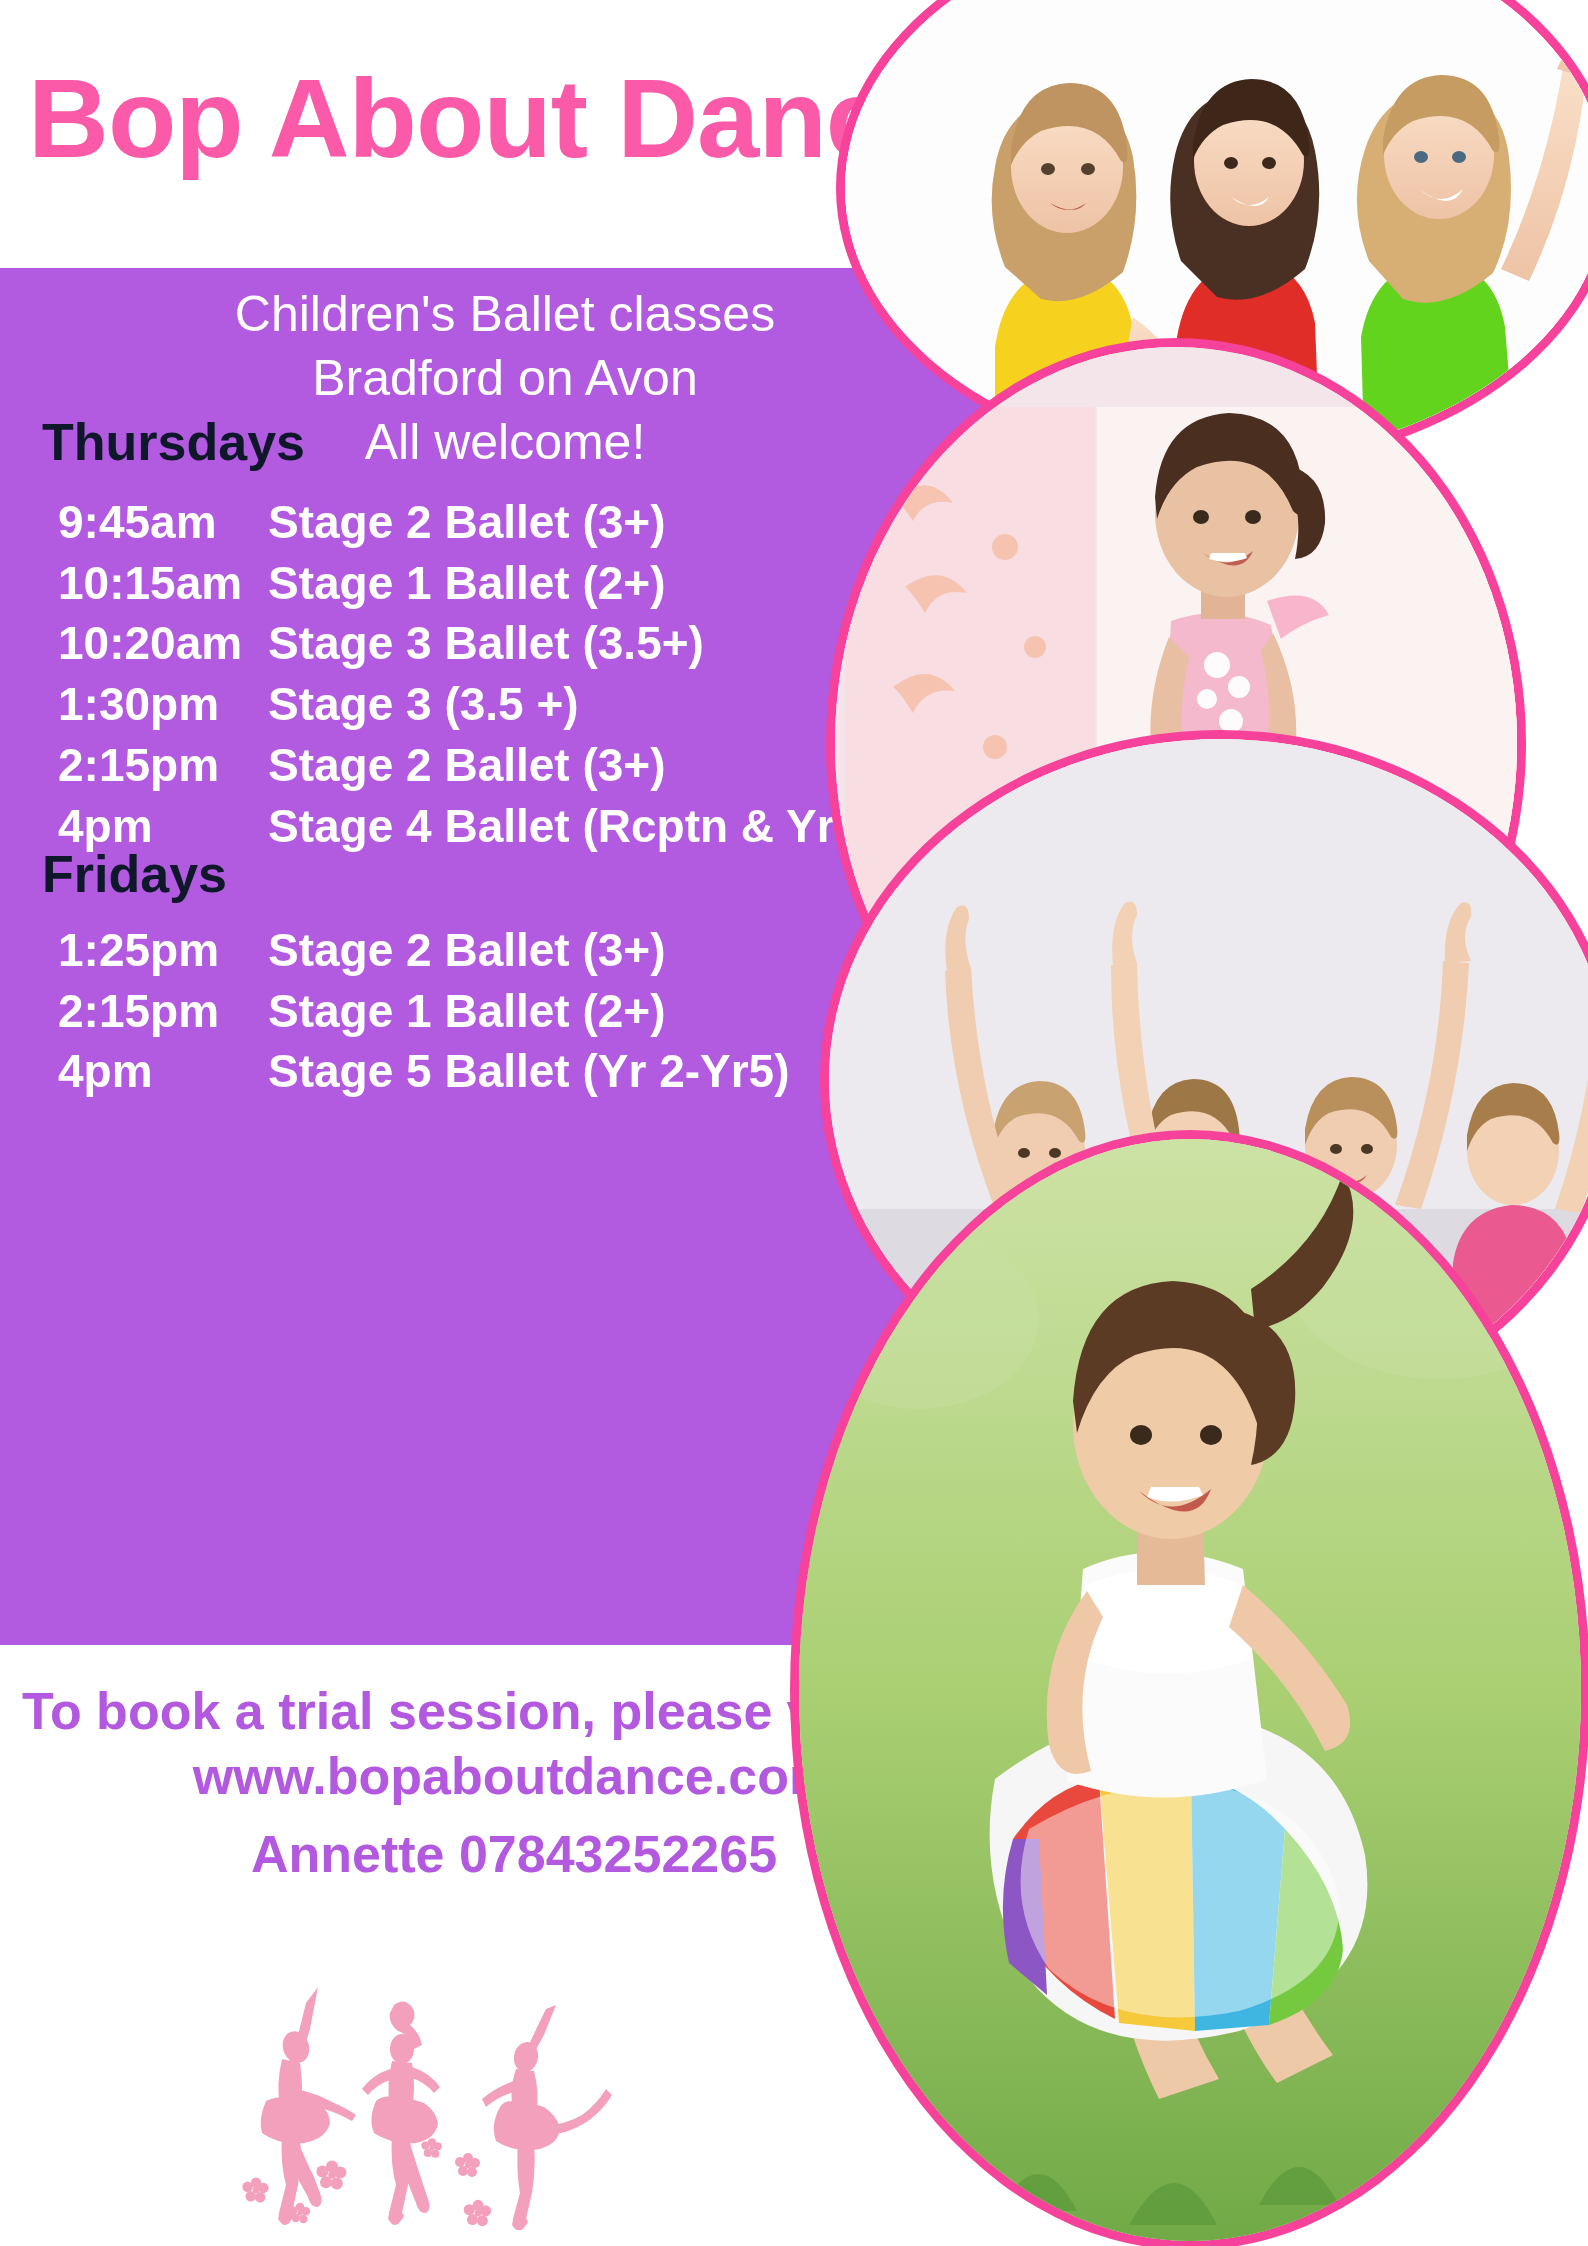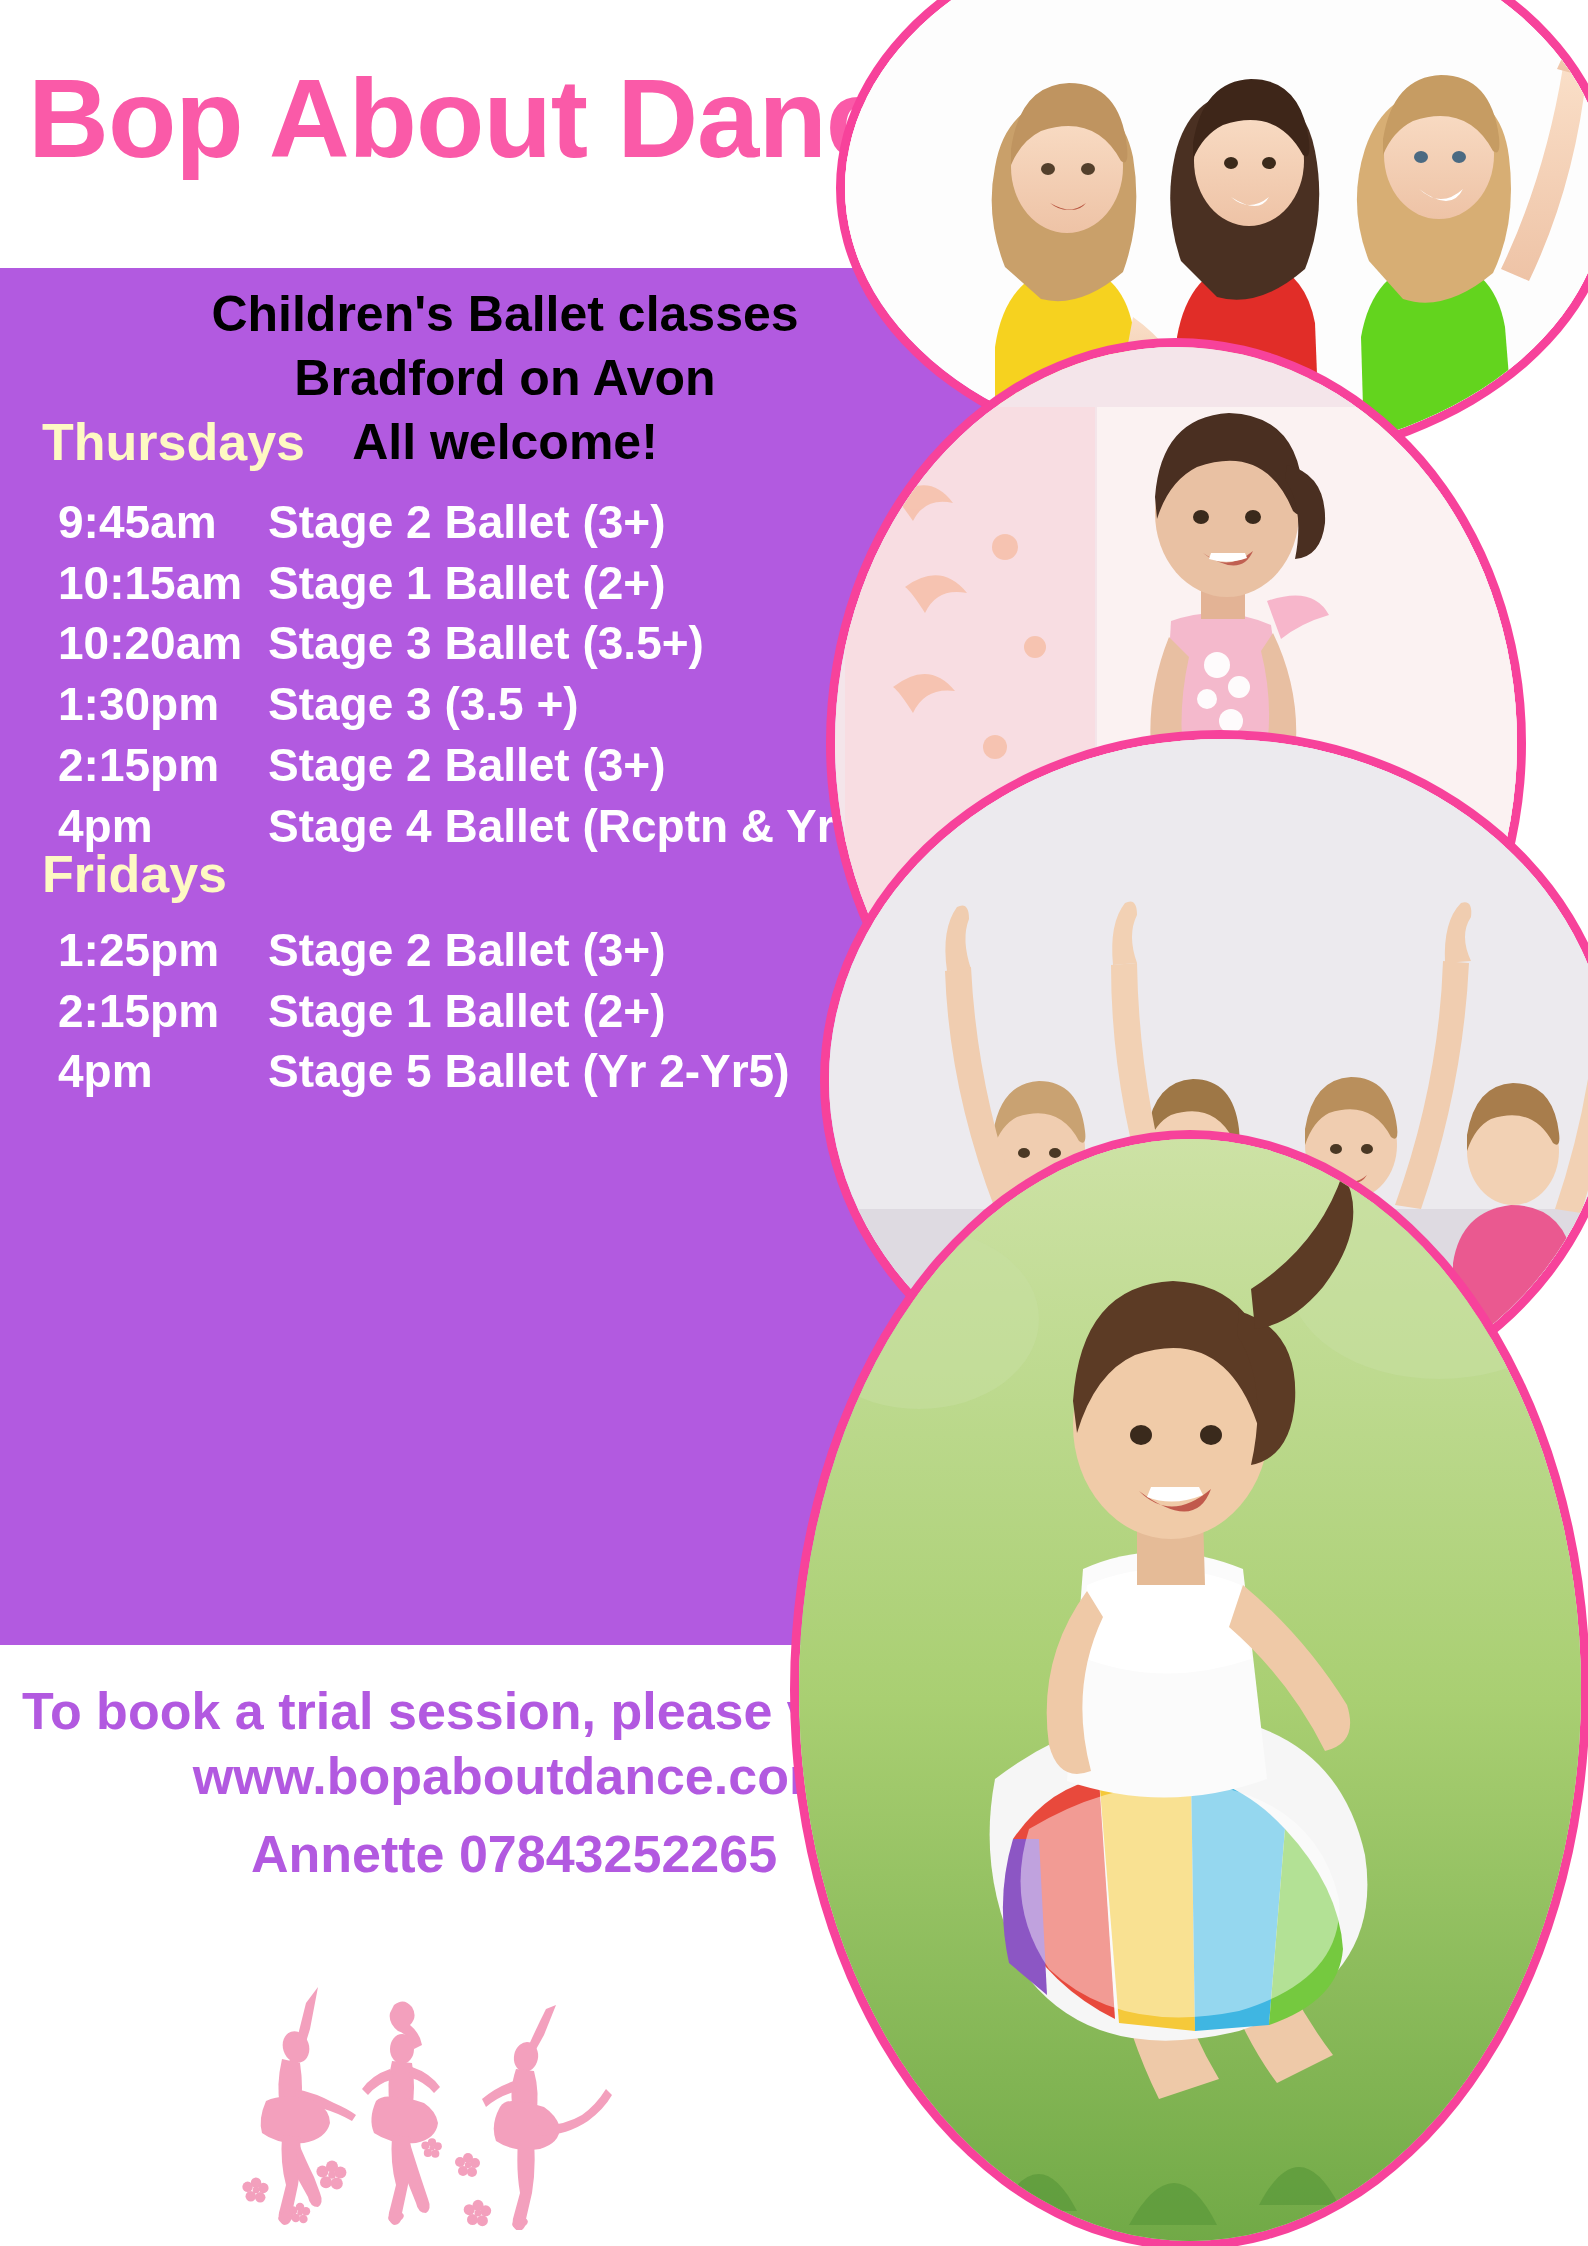--- a/index.html
+++ b/index.html
@@ -22,27 +22,27 @@
   }
 
   
   .purple-panel{
     position:absolute; left:0; top:268px; width:1100px; height:1377px;
     background:#b25ae0; z-index:5;
   }
 
   .intro{
     position:absolute; left:0; top:14px; width:1010px;
-    text-align:center; color:#000000;
-    font-size:50px; font-weight:700; line-height:1.28;
+    text-align:center; color:#ffffff;
+    font-size:50px; font-weight:400; line-height:1.28;
   }
 
   .day-heading{
     position:absolute; left:42px;
-    color:#fef9c3; font-size:52px; font-weight:700; line-height:1;
+    color:#0f172a; font-size:52px; font-weight:700; line-height:1;
   }
   .day-heading.thursdays{ top:148px; }
   .day-heading.fridays{ top:580px; }
 
   .schedule{ position:absolute; left:42px; width:1040px; }
   .schedule.thursdays{ top:224px; }
   .schedule.fridays{ top:652px; }
 
   .sched-row{
     display:flex; align-items:baseline;

